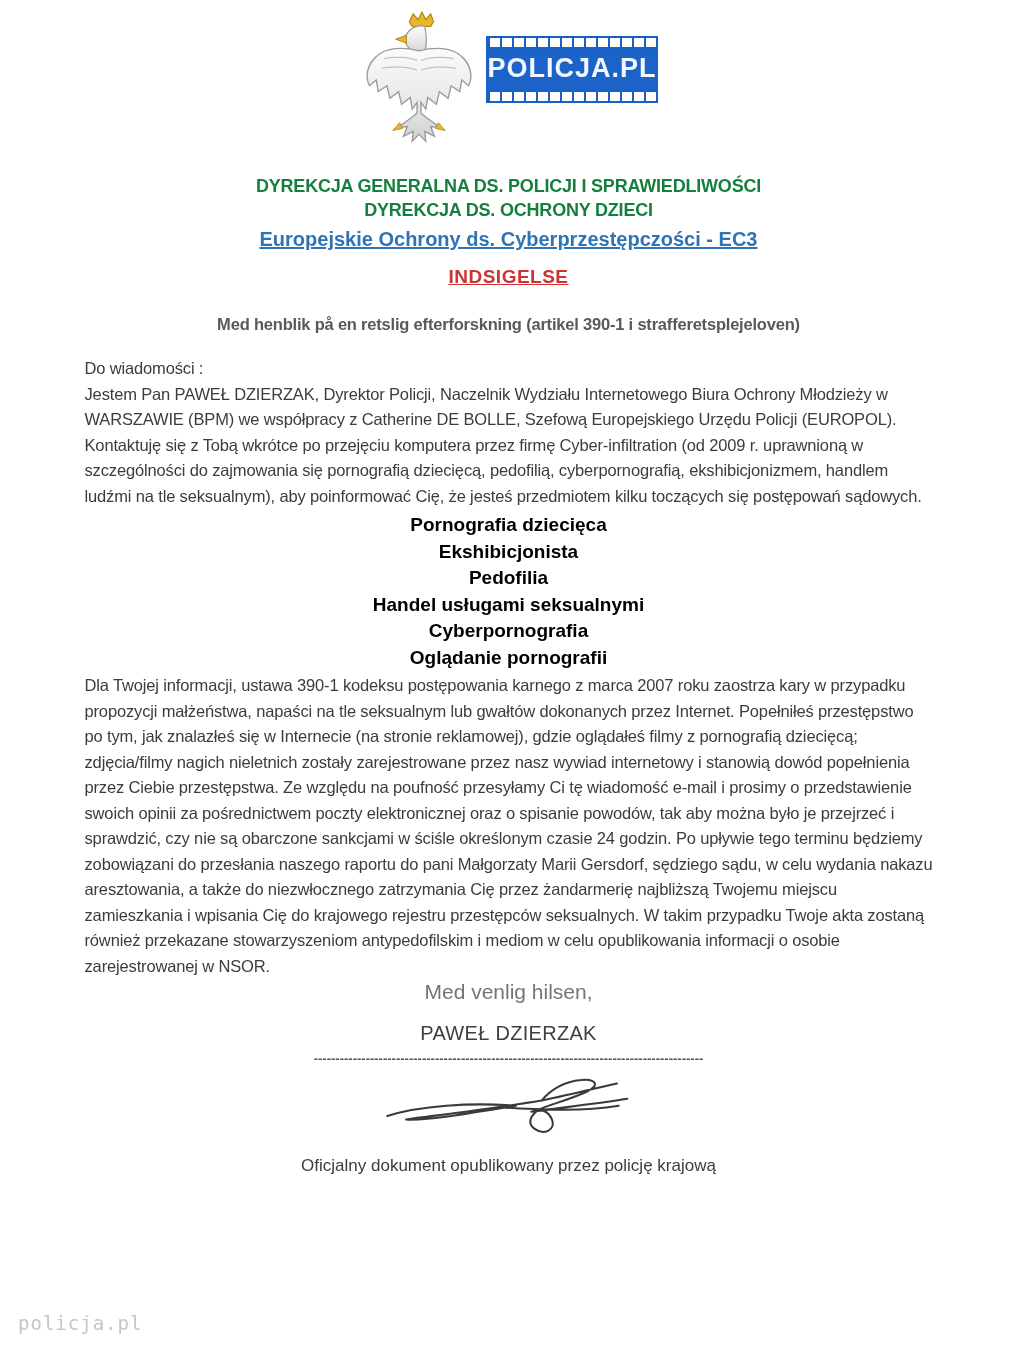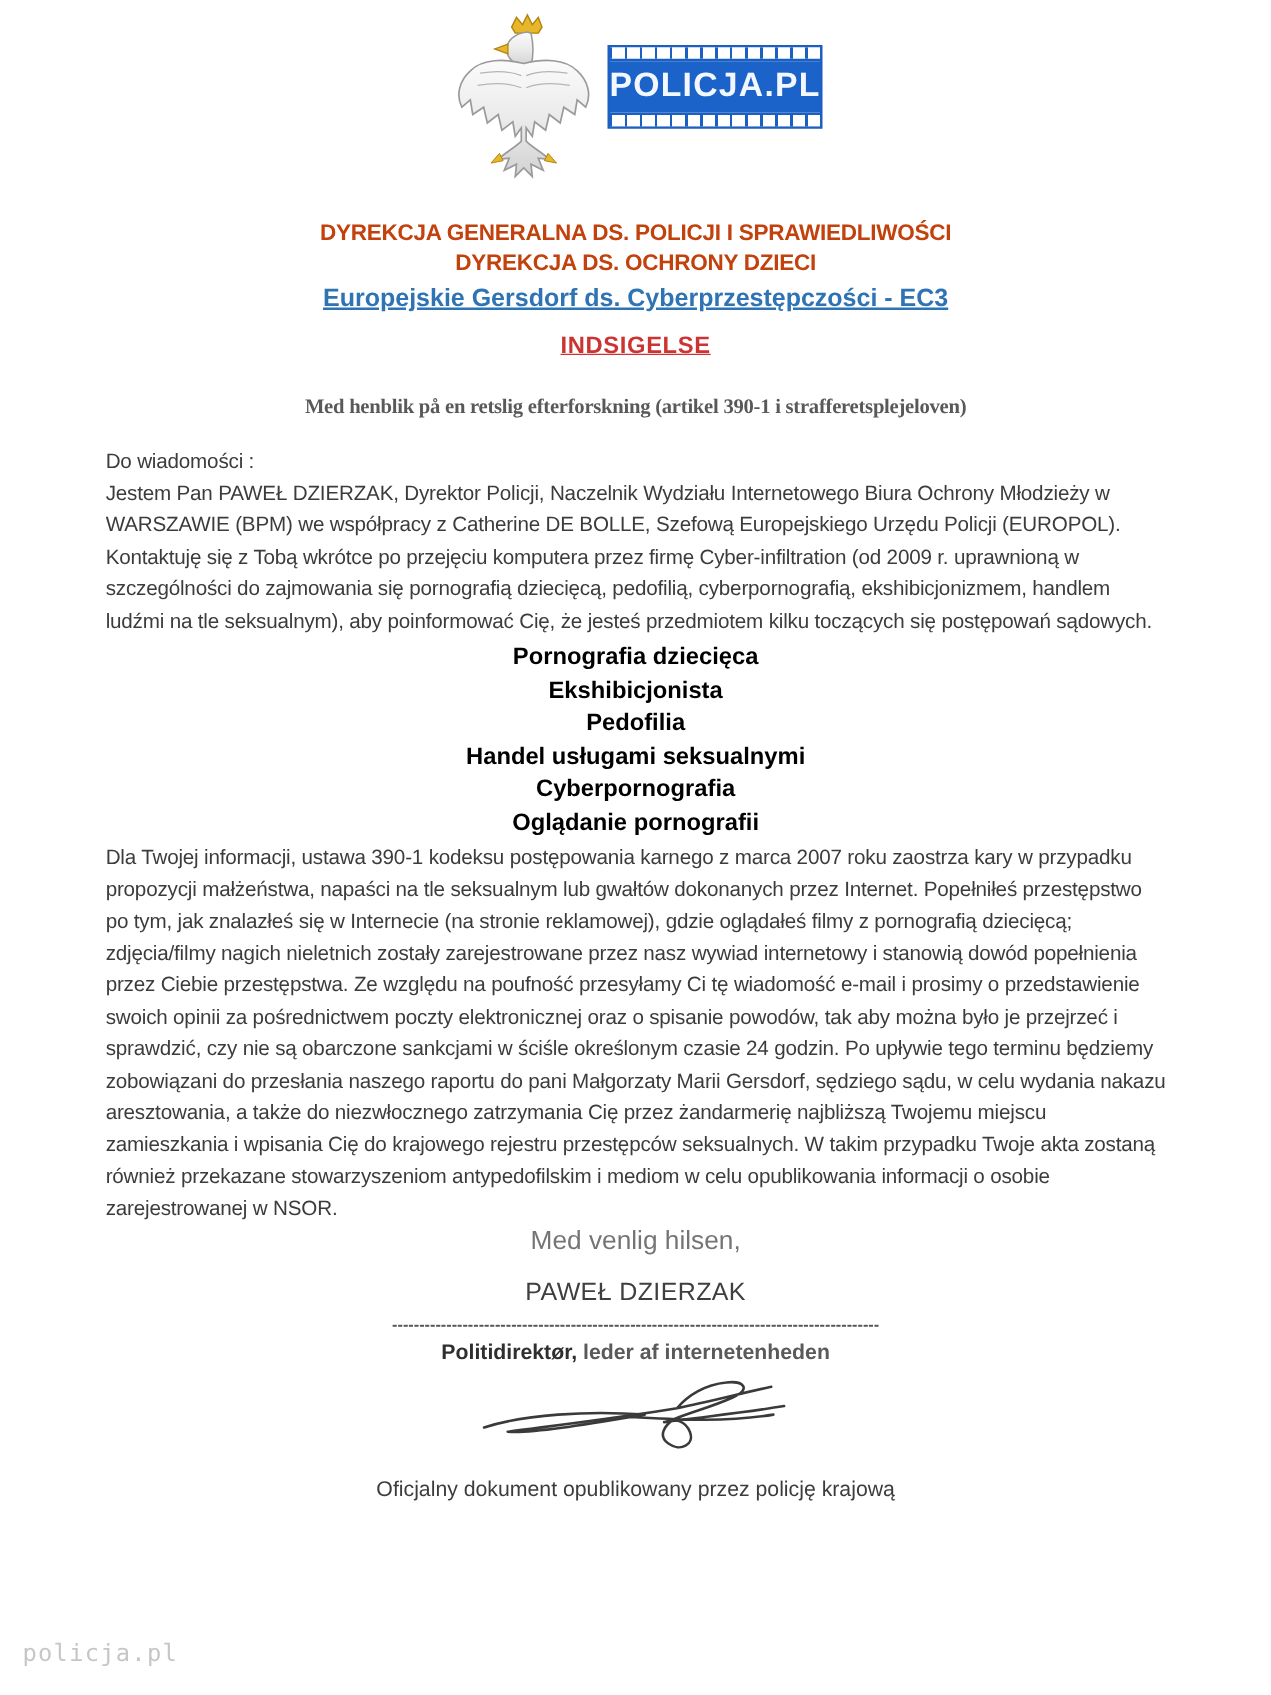--- a/index.html
+++ b/index.html
@@ -38,41 +38,40 @@
     font-size: 27px;
     letter-spacing: 1px;
     text-align: center;
     padding: 4px 0 6px 0;
   }
 
   
   .headings { text-align: center; margin-top: 24px; }
   .h-line1, .h-line2 {
     font-weight: bold; font-size: 18px; line-height: 24px;
-    color: #c2410c; letter-spacing: -0.2px;
+    color: #15803d; letter-spacing: -0.2px;
   }
   .h-line3 {
     margin-top: 5px;
     font-weight: bold; font-size: 20px; line-height: 25px;
     color: #2e74b5; text-decoration: underline;
     display: inline-block;
   }
   .h-line3-wrap { text-align: center; }
   .h-line4 {
     margin-top: 14px;
     font-weight: bold; font-size: 19px;
     color: #cc3333; text-decoration: underline;
     letter-spacing: 0.5px;
     display: inline-block;
   }
   .subtitle {
     text-align: center; margin-top: 27px;
     font-weight: bold; font-size: 16.5px; color: #595959;
     letter-spacing: -0.2px;
-    font-family: Liberation Serif, serif;
   }
 
   
   .content { width: 848px; margin: 22px auto 0 auto; }
   .body-text {
     font-size: 16.5px; line-height: 25.5px; color: #3c3c3c;
     letter-spacing: -0.15px;
   }
   .charges { text-align: center; margin: 3px 0 2px 0; }
   .charge-line {
@@ -153,21 +152,21 @@
       <div class="logo-strip top"></div>
       <div class="logo-band">POLICJA.PL</div>
       <div class="logo-strip bottom"></div>
     </div>
   </div>
 
   <div class="headings">
     <div class="h-line1">DYREKCJA GENERALNA DS. POLICJI I SPRAWIEDLIWOŚCI</div>
     <div class="h-line2">DYREKCJA DS. OCHRONY DZIECI</div>
     <div class="h-line3-wrap">
-      <span class="h-line3">Europejskie Gersdorf ds. Cyberprzestępczości - EC3</span>
+      <span class="h-line3">Europejskie Ochrony ds. Cyberprzestępczości - EC3</span>
     </div>
     <div>
       <span class="h-line4">INDSIGELSE</span>
     </div>
     <div class="subtitle">Med henblik på en retslig efterforskning (artikel 390-1 i strafferetsplejeloven)</div>
   </div>
 
   <div class="content">
     <div class="body-text">Do wiadomości :</div>
     <div class="body-text">Jestem Pan PAWEŁ DZIERZAK, Dyrektor Policji, Naczelnik Wydziału Internetowego Biura Ochrony Młodzieży w WARSZAWIE (BPM) we współpracy z Catherine DE BOLLE, Szefową Europejskiego Urzędu Policji (EUROPOL). Kontaktuję się z Tobą wkrótce po przejęciu komputera przez firmę Cyber-infiltration (od 2009 r. uprawnioną w szczególności do zajmowania się pornografią dziecięcą, pedofilią, cyberpornografią, ekshibicjonizmem, handlem ludźmi na tle seksualnym), aby poinformować Cię, że jesteś przedmiotem kilku toczących się postępowań sądowych.</div>
@@ -181,23 +180,20 @@
       <div class="charge-line">Oglądanie pornografii</div>
     </div>
 
     <div class="body-text">Dla Twojej informacji, ustawa 390-1 kodeksu postępowania karnego z marca 2007 roku zaostrza kary w przypadku propozycji małżeństwa, napaści na tle seksualnym lub gwałtów dokonanych przez Internet. Popełniłeś przestępstwo po tym, jak znalazłeś się w Internecie (na stronie reklamowej), gdzie oglądałeś filmy z pornografią dziecięcą; zdjęcia/filmy nagich nieletnich zostały zarejestrowane przez nasz wywiad internetowy i stanowią dowód popełnienia przez Ciebie przestępstwa. Ze względu na poufność przesyłamy Ci tę wiadomość e-mail i prosimy o przedstawienie swoich opinii za pośrednictwem poczty elektronicznej oraz o spisanie powodów, tak aby można było je przejrzeć i sprawdzić, czy nie są obarczone sankcjami w ściśle określonym czasie 24 godzin. Po upływie tego terminu będziemy zobowiązani do przesłania naszego raportu do pani Małgorzaty Marii Gersdorf, sędziego sądu, w celu wydania nakazu aresztowania, a także do niezwłocznego zatrzymania Cię przez żandarmerię najbliższą Twojemu miejscu zamieszkania i wpisania Cię do krajowego rejestru przestępców seksualnych. W takim przypadku Twoje akta zostaną również przekazane stowarzyszeniom antypedofilskim i mediom w celu opublikowania informacji o osobie zarejestrowanej w NSOR.</div>
     <div class="closing">Med venlig hilsen,</div>
   </div>
 
   <div class="sig-block">
     <div class="sig-name">PAWEŁ DZIERZAK</div>
     <div class="sig-divider">------------------------------------------------------------------------------------------</div>
-    <div class="sig-title">
-      <span class="t-bold">Politidirektør,</span><span class="t-rest"> leder af internetenheden</span>
-    </div>
     <div class="sig-scribble">
       <svg viewBox="0 0 320 84" width="320" height="72" aria-hidden="true">
         <path d="M18,56 C55,44 115,40 168,44 C120,52 62,62 40,60 C85,54 150,46 198,38 C228,32 258,24 286,18
                  M198,38 C208,26 224,16 244,14 C260,12 268,20 250,28 C230,37 210,42 196,48
                  C186,54 180,64 190,71 C201,79 215,72 210,60 C206,50 197,47 186,51
                  M186,51 C222,46 262,42 298,36
                  M150,46 C190,48 240,52 288,44" fill="none" stroke="#3a3a3a" stroke-width="2.4" stroke-linecap="round" stroke-linejoin="round"></path>
       </svg>
     </div>
     <div class="footer-note">Oficjalny dokument opublikowany przez policję krajową</div>

